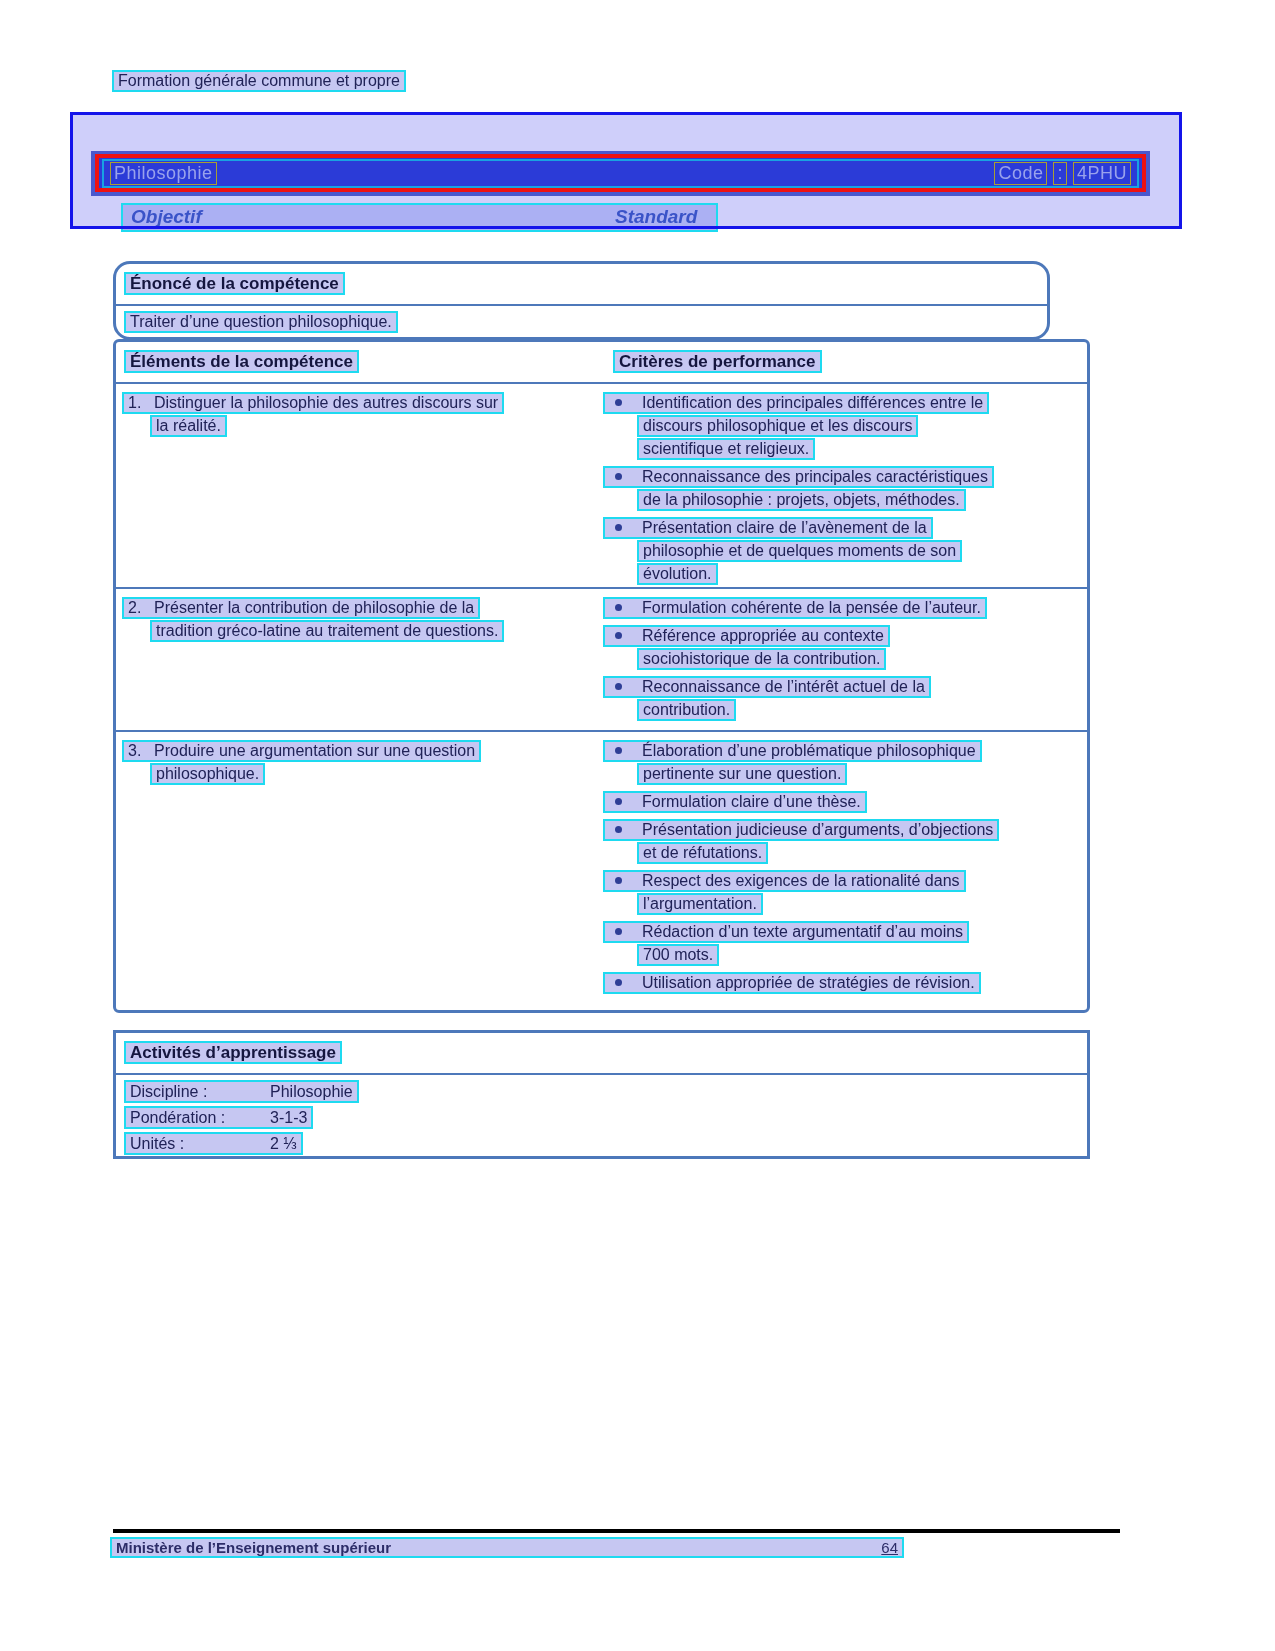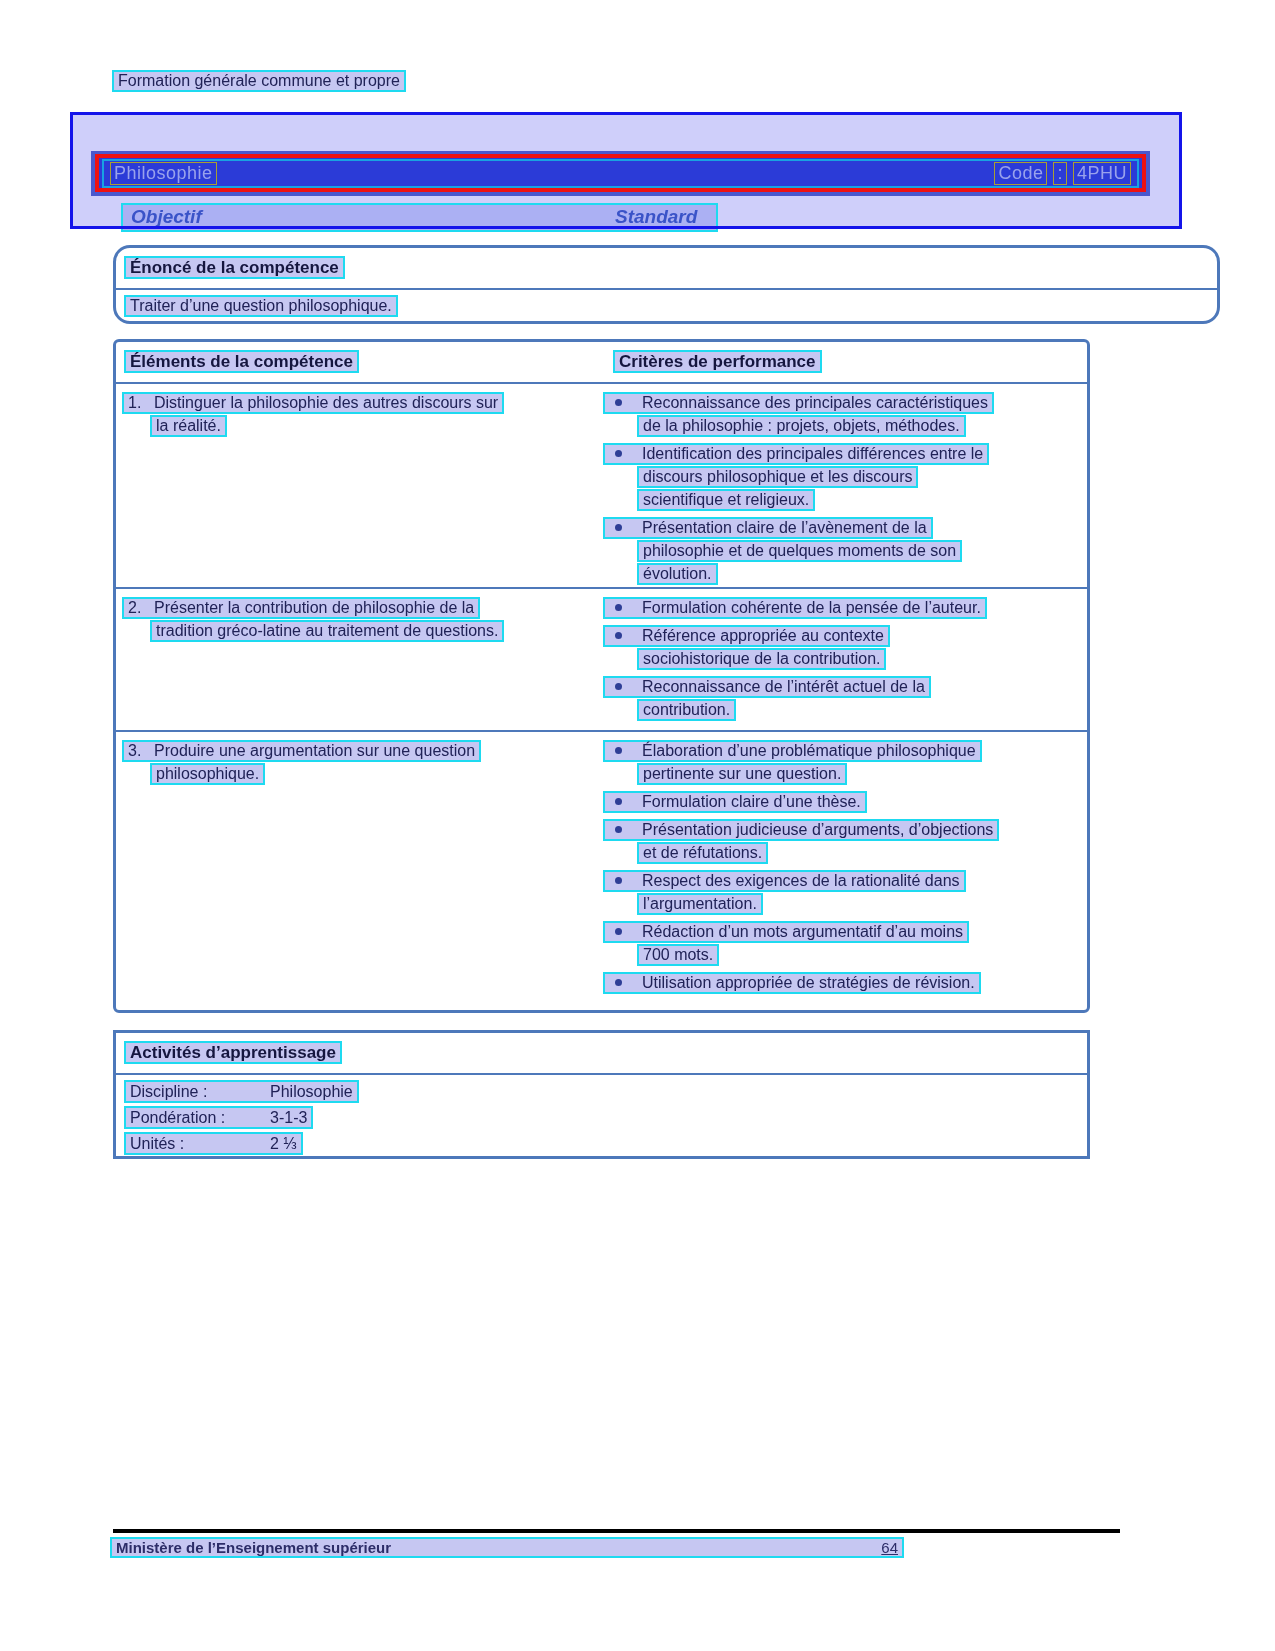--- a/index.html
+++ b/index.html
@@ -28,21 +28,21 @@
 
   
   .heading-bar{position:absolute;left:48px;top:88px;width:597px;height:29px;box-sizing:border-box;
                background:#abb0f3;border:2px solid #1edaf0;z-index:2;}
   .heading-bar .head{position:absolute;top:1px;font-size:19px;font-weight:bold;font-style:italic;color:#3a53c8;}
   .heading-bar .obj{left:8px;}
   .heading-bar .std{left:492px;}
 
   
   .dtable{position:absolute;left:113px;background:#ffffff;border:3px solid #4d78ba;box-sizing:border-box;}
-  .t1{top:245px;width:1107px;height:79px;border-radius:17px;}
+  .t1{top:261px;width:937px;height:79px;border-radius:17px;}
   .t2{top:339px;width:977px;height:674px;border-radius:6px;}
   .t3{top:1030px;width:977px;height:129px;}
   .thdr{height:42px;border-bottom:2px solid #4d78ba;box-sizing:border-box;padding:8px 0 0 8px;position:relative;}
   .t1 .tbody{padding:5px 0 0 8px;}
   .bold-hl{font-weight:bold;font-size:17px;color:#15163f;display:inline-block;line-height:19px;}
   .hdr-right{position:absolute;left:497px;top:8px;}
 
   .row{display:flex;border-bottom:2px solid #4d78ba;box-sizing:border-box;}
   .row.last{border-bottom:none;}
   .cell-l{width:487px;box-sizing:border-box;padding:8px 0 0 6px;}
@@ -109,27 +109,27 @@
       <span class="hl bold-hl hdr-right">Critères de performance</span>
     </div>
 
     <div class="row" style="height:205px">
       <div class="cell-l elem">
         <span class="hl line"><span class="num">1.</span><span>Distinguer la philosophie des autres discours sur</span></span>
         <span class="hl line lcont">la réalité.</span>
       </div>
       <div class="cell-r">
         <div class="crit">
-          <span class="hl line"><span class="dot"></span><span>Reconnaissance des principales caractéristiques</span></span>
-          <span class="hl line cont">de la philosophie : projets, objets, méthodes.</span>
-        </div>
-        <div class="crit">
           <span class="hl line"><span class="dot"></span><span>Identification des principales différences entre le</span></span>
           <span class="hl line cont">discours philosophique et les discours</span>
           <span class="hl line cont">scientifique et religieux.</span>
+        </div>
+        <div class="crit">
+          <span class="hl line"><span class="dot"></span><span>Reconnaissance des principales caractéristiques</span></span>
+          <span class="hl line cont">de la philosophie : projets, objets, méthodes.</span>
         </div>
         <div class="crit">
           <span class="hl line"><span class="dot"></span><span>Présentation claire de l’avènement de la</span></span>
           <span class="hl line cont">philosophie et de quelques moments de son</span>
           <span class="hl line cont">évolution.</span>
         </div>
       </div>
     </div>
 
     <div class="row" style="height:143px">
@@ -167,21 +167,21 @@
         </div>
         <div class="crit">
           <span class="hl line"><span class="dot"></span><span>Présentation judicieuse d’arguments, d’objections</span></span>
           <span class="hl line cont">et de réfutations.</span>
         </div>
         <div class="crit">
           <span class="hl line"><span class="dot"></span><span>Respect des exigences de la rationalité dans</span></span>
           <span class="hl line cont">l’argumentation.</span>
         </div>
         <div class="crit">
-          <span class="hl line"><span class="dot"></span><span>Rédaction d’un mots argumentatif d’au moins</span></span>
+          <span class="hl line"><span class="dot"></span><span>Rédaction d’un texte argumentatif d’au moins</span></span>
           <span class="hl line cont">700 mots.</span>
         </div>
         <div class="crit">
           <span class="hl line"><span class="dot"></span><span>Utilisation appropriée de stratégies de révision.</span></span>
         </div>
       </div>
     </div>
   </div>
 
   <div class="dtable t3">

